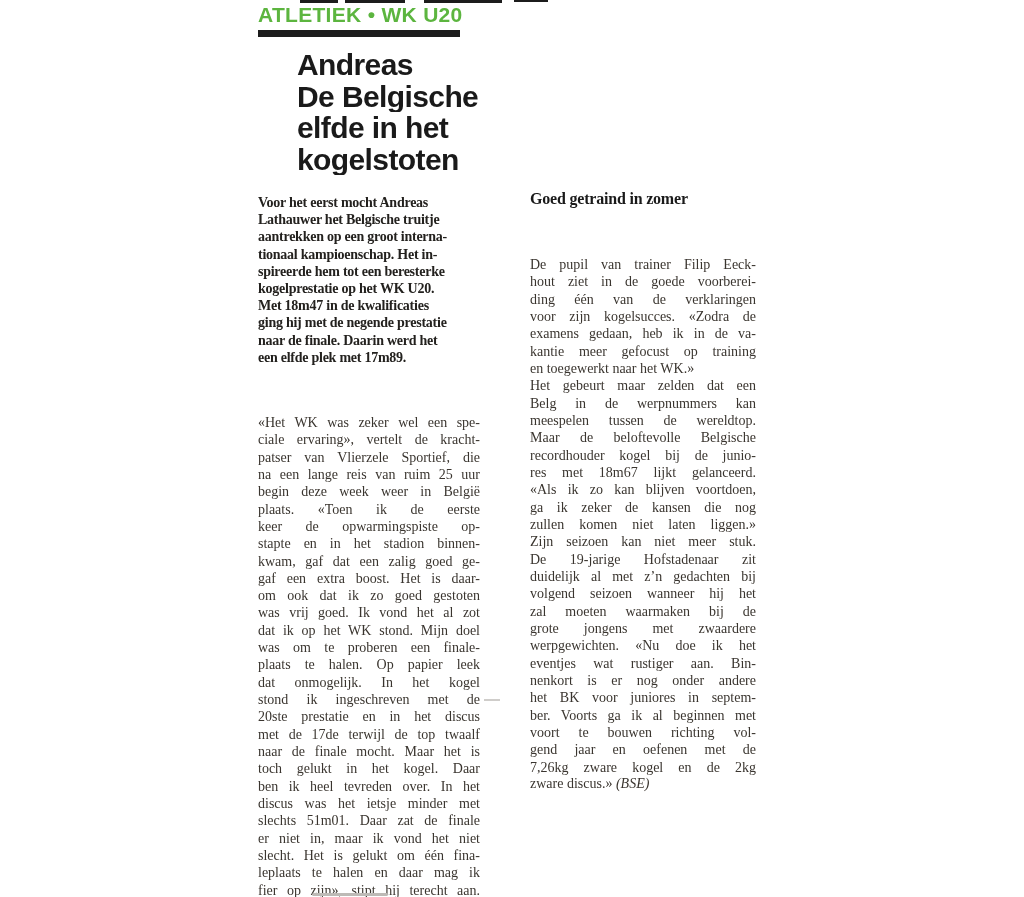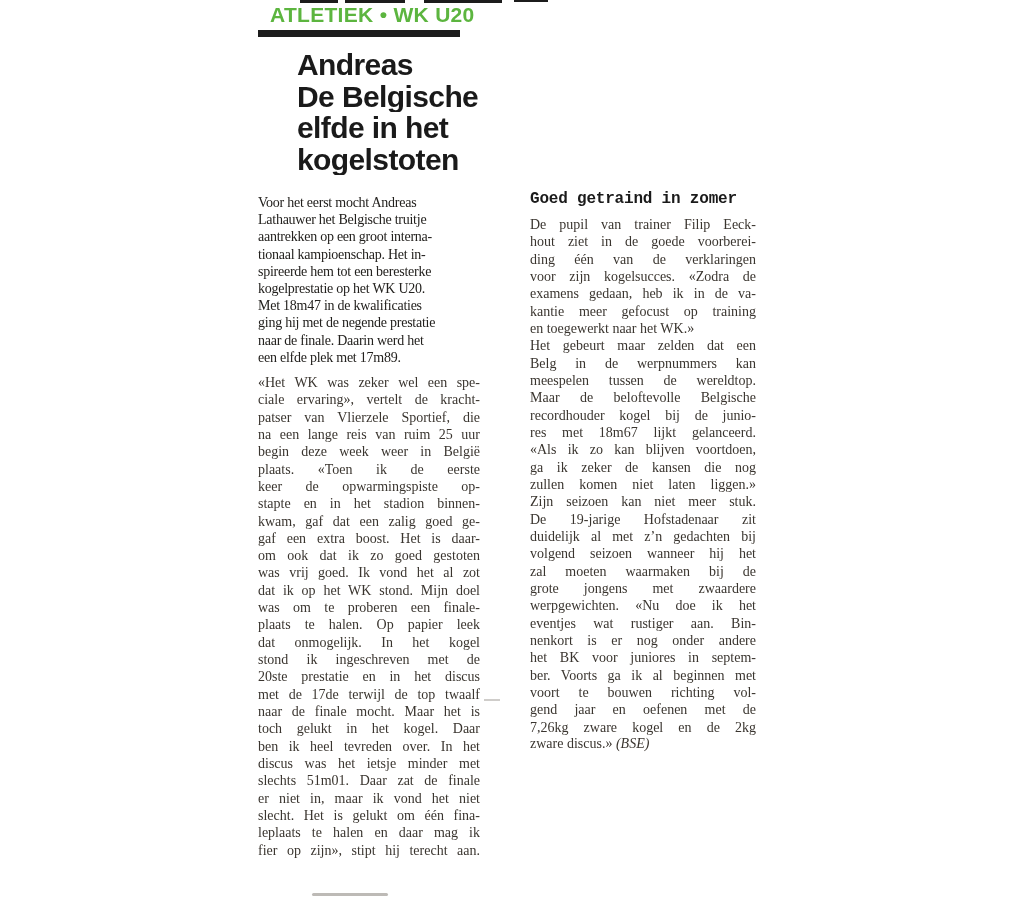--- a/index.html
+++ b/index.html
@@ -11,21 +11,20 @@
   }
   .page { position:relative; width:1024px; height:897px; background:#fff; overflow:hidden; }
 
   
   .kicker {
     position:absolute; left:258px; top:3px;
     font-family:"Liberation Sans", sans-serif;
     font-weight:bold; font-size:21px; letter-spacing:0.3px;
     color:var(--green,#5cb53f);
     white-space:nowrap;
-    margin-left:12px;
   }
   .kicker-rule {
     position:absolute; left:258px; top:30px;
     width:202px; height:7px;
     background:var(--rule,#1c1c1c);
   }
 
   
   .headline {
     position:absolute; left:257px; top:49px;
@@ -34,34 +33,34 @@
     letter-spacing:-0.6px; color:var(--ink,#1a1a1a);
   }
   .headline .line { height:31.5px; white-space:nowrap;margin-left:40px; }
 
   
   .col { position:absolute; color:var(--body-ink,#3a352f); font-size:14px; }
   .col-left  { left:258px; top:194px; width:222px; }
   .col-right { left:530px; top:190px; width:226px; }
 
   .lead {
-    font-weight:normal; color:#23211e;
+    font-weight:bold; color:#23211e;
     line-height:17.2px; letter-spacing:-0.25px;
-    margin-bottom:8px;
+    margin-bottom:0;
   }
   .lead .line { white-space:nowrap; }
 
   .subhead {
-    font-family:Liberation Mono, monospace;
+    font-family:Liberation Serif, serif;
     font-weight:bold; font-size:16px; line-height:18px;
     letter-spacing:-0.2px; color:var(--ink,#1a1a1a);
     margin-bottom:8px;
   }
 
-  .body { line-height:17.33px; }
+  .body { line-height:17.33px;margin-top:48px; }
   .line { height:17.2px; overflow:hidden; }
   .body .line { height:17.33px; }
   .jline { text-align:justify; text-align-last:justify; }
   .lastline { height:17.33px; }
   .credit { font-style:italic; }
 
   
   .artifact { position:absolute; background:#1c1c1c; }
   .a-top1 { left:300px; top:0; width:38px; height:3px; }
   .a-top2 { left:345px; top:0; width:60px; height:3px; }

